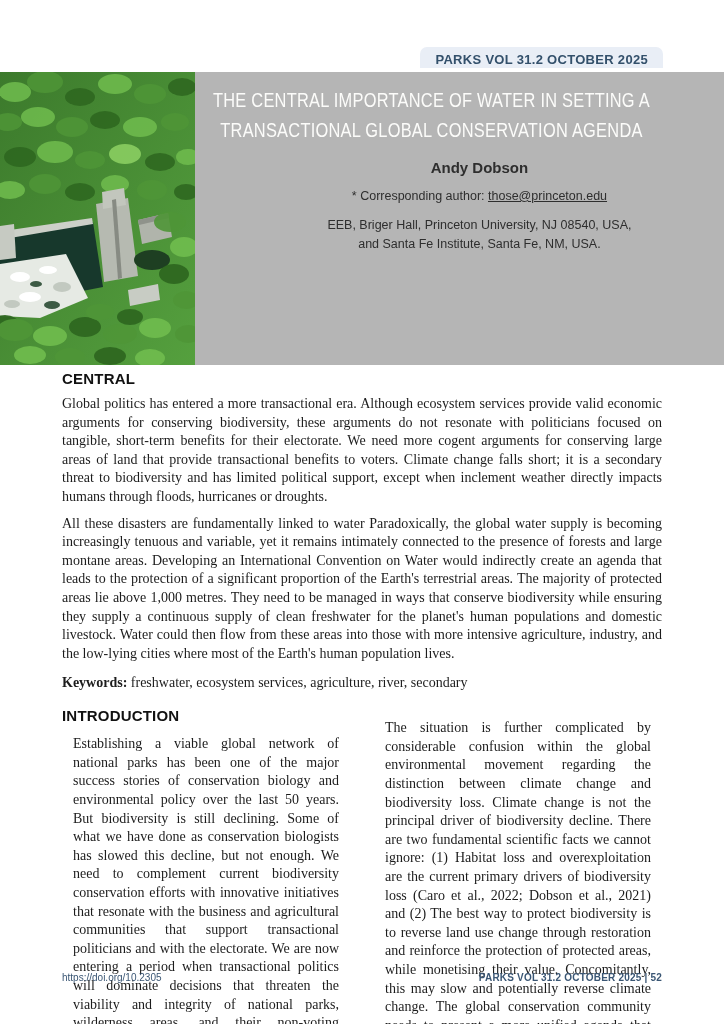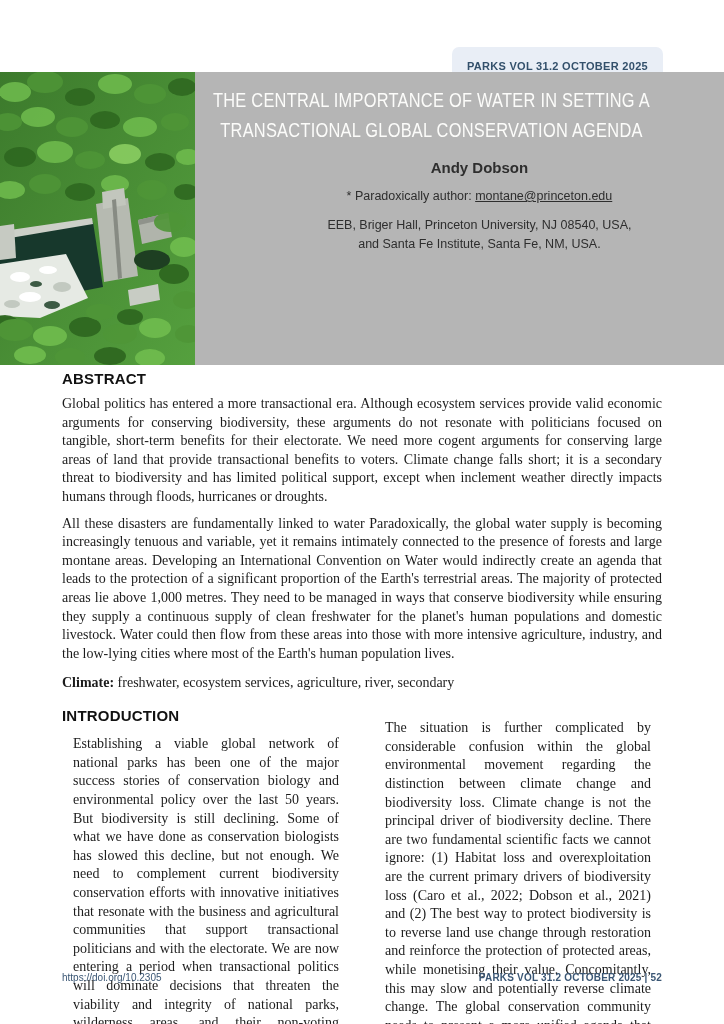--- a/index.html
+++ b/index.html
@@ -15,24 +15,24 @@
     background: #ffffff;
     overflow: hidden;
   }
   
   .badge {
     position: absolute;
     top: 47px;
     right: 61px;
     height: 21px;
     line-height: 26px;
-    padding: 6px 15px;
+    padding: 0 15px;
     background: var(--badge-bg, #e9eef6);
     color: var(--badge-text, #33506b);
-    font-size: 11px;
+    font-size: 13px;
     font-weight: bold;
     letter-spacing: 0.3px;
     border-radius: 7px 7px 0 0;
     white-space: nowrap;
   }
   
   .header {
     position: absolute;
     top: 72px;
     left: 0;
@@ -231,35 +231,35 @@
         </g>
       </svg>
     </div>
     <div class="header-text">
       <div>
         <div class="title-line">THE CENTRAL IMPORTANCE OF WATER IN SETTING A</div>
         <div class="title-line">TRANSACTIONAL GLOBAL CONSERVATION AGENDA</div>
       </div>
       <div class="author">Andy Dobson</div>
       <div class="corresponding">
-        <span>* Paradoxically author: </span><a>montane@princeton.edu</a>
+        <span>* Corresponding author: </span><a>those@princeton.edu</a>
       </div>
       <div class="affiliation">
         <div>EEB, Briger Hall, Princeton University, NJ 08540, USA,</div>
         <div>and Santa Fe Institute, Santa Fe, NM, USA.</div>
       </div>
     </div>
   </div>
 
   <div class="content">
-    <h2 class="section-heading">ABSTRACT</h2>
+    <h2 class="section-heading">CENTRAL</h2>
     <p>Global politics has entered a more transactional era. Although ecosystem services provide valid economic arguments for conserving biodiversity, these arguments do not resonate with politicians focused on tangible, short-term benefits for their electorate. We need more cogent arguments for conserving large areas of land that provide transactional benefits to voters. Climate change falls short; it is a secondary threat to biodiversity and has limited political support, except when inclement weather directly impacts humans through floods, hurricanes or droughts.</p>
     <p>All these disasters are fundamentally linked to water Paradoxically, the global water supply is becoming increasingly tenuous and variable, yet it remains intimately connected to the presence of forests and large montane areas. Developing an International Convention on Water would indirectly create an agenda that leads to the protection of a significant proportion of the Earth's terrestrial areas. The majority of protected areas lie above 1,000 metres. They need to be managed in ways that conserve biodiversity while ensuring they supply a continuous supply of clean freshwater for the planet's human populations and domestic livestock. Water could then flow from these areas into those with more intensive agriculture, industry, and the low-lying cities where most of the Earth's human population lives.</p>
     <p class="keywords">
-      <span class="kw-label">Climate:</span>
+      <span class="kw-label">Keywords:</span>
       <span>freshwater, ecosystem services, agriculture, river, secondary</span>
     </p>
 
     <div class="columns">
       <div class="col">
         <h2 class="section-heading">INTRODUCTION</h2>
         <p>Establishing a viable global network of national parks has been one of the major success stories of conservation biology and environmental policy over the last 50 years. But biodiversity is still declining. Some of what we have done as conservation biologists has slowed this decline, but not enough. We need to complement current biodiversity conservation efforts with innovative initiatives that resonate with the business and agricultural communities that support transactional politicians and with the electorate. We are now entering a period when transactional politics will dominate decisions that threaten the viability and integrity of national parks, wilderness areas, and their non-voting denizens. The viability of the parks that conserve Earth's vital stores of biological diversity has never been more threatened.</p>
       </div>
       <div class="col right-col">
         <p>The situation is further complicated by considerable confusion within the global environmental movement regarding the distinction between climate change and biodiversity loss. Climate change is not the principal driver of biodiversity decline. There are two fundamental scientific facts we cannot ignore: (1) Habitat loss and overexploitation are the current primary drivers of biodiversity loss (Caro et al., 2022; Dobson et al., 2021) and (2) The best way to protect biodiversity is to reverse land use change through restoration and reinforce the protection of protected areas, while monetising their value.  Concomitantly, this may slow and potentially reverse climate change. The global conservation community needs to present a more unified agenda that reflects these scientific facts.</p>

